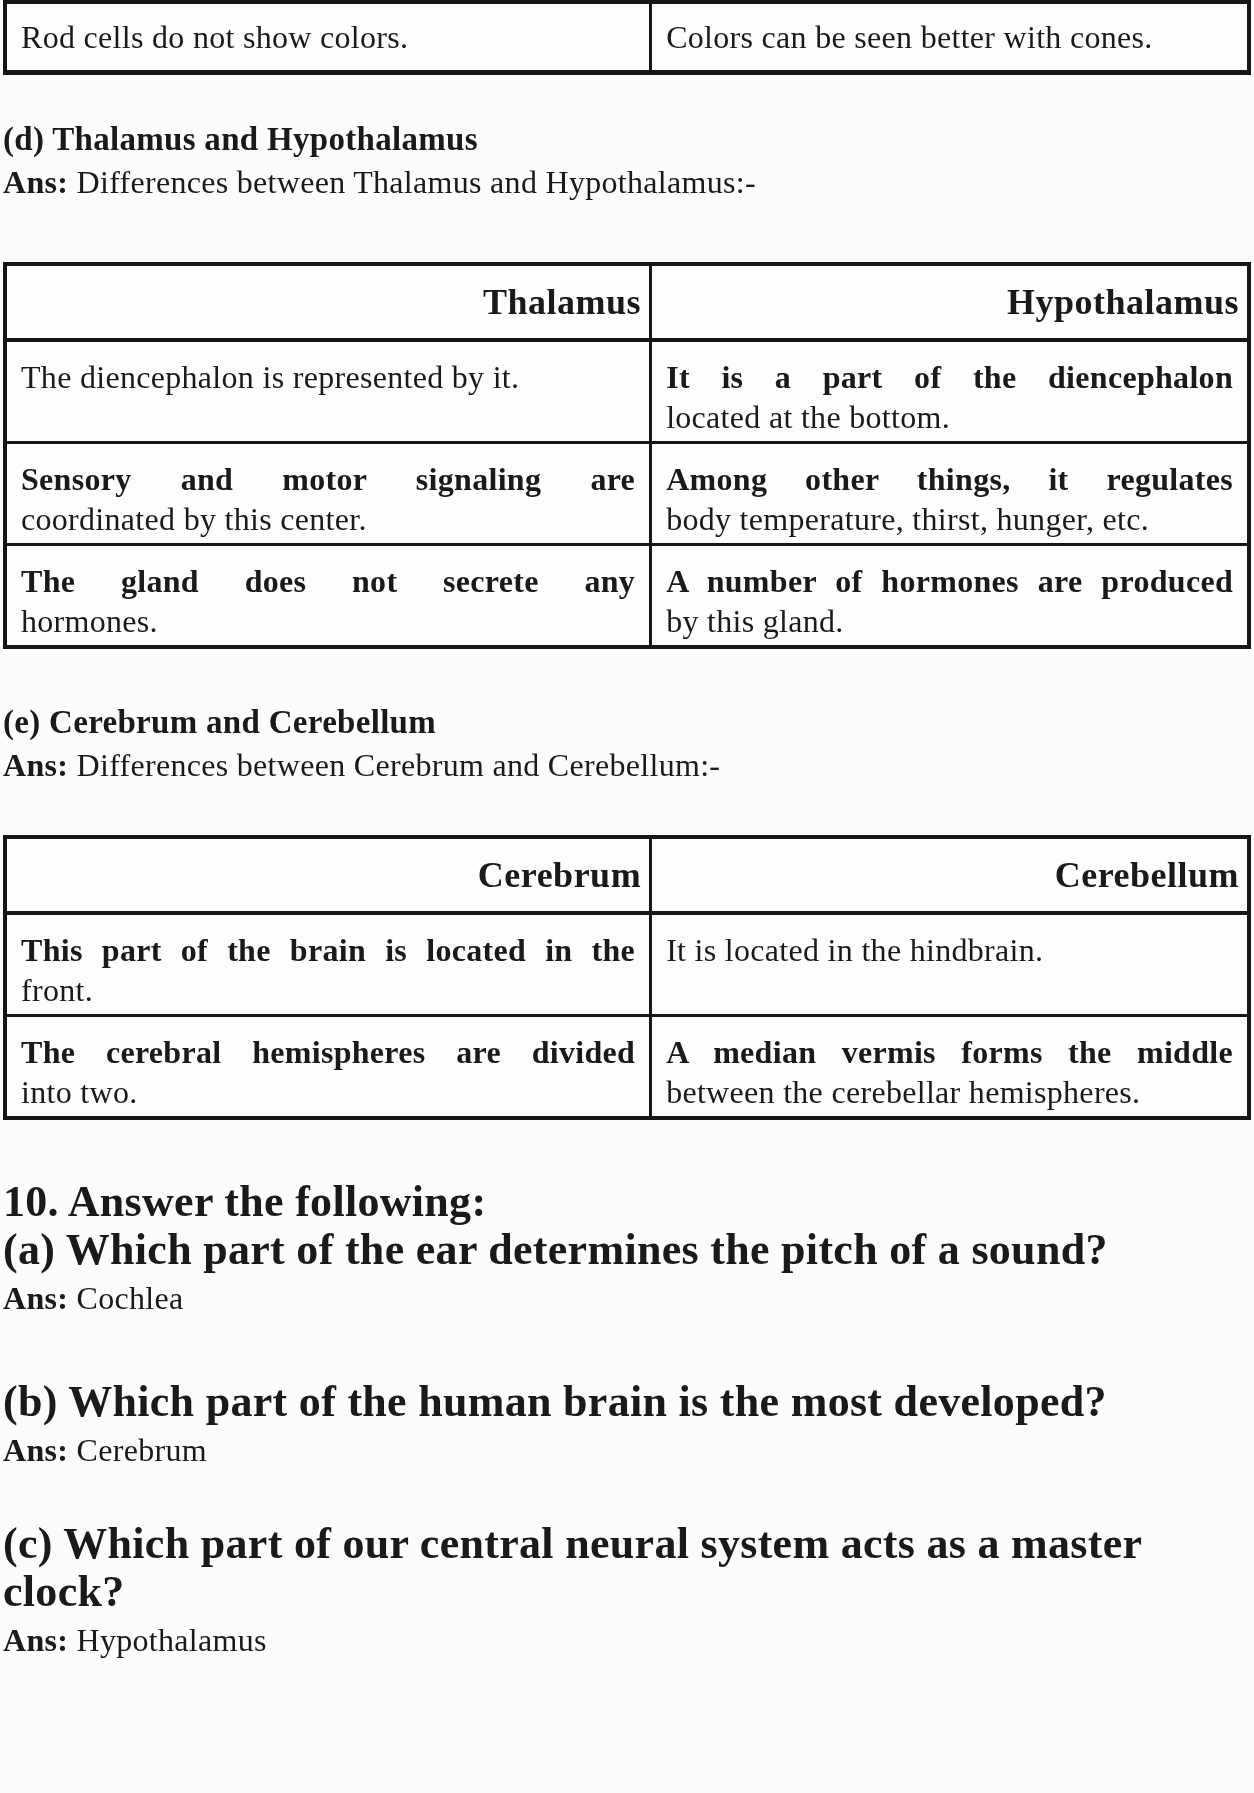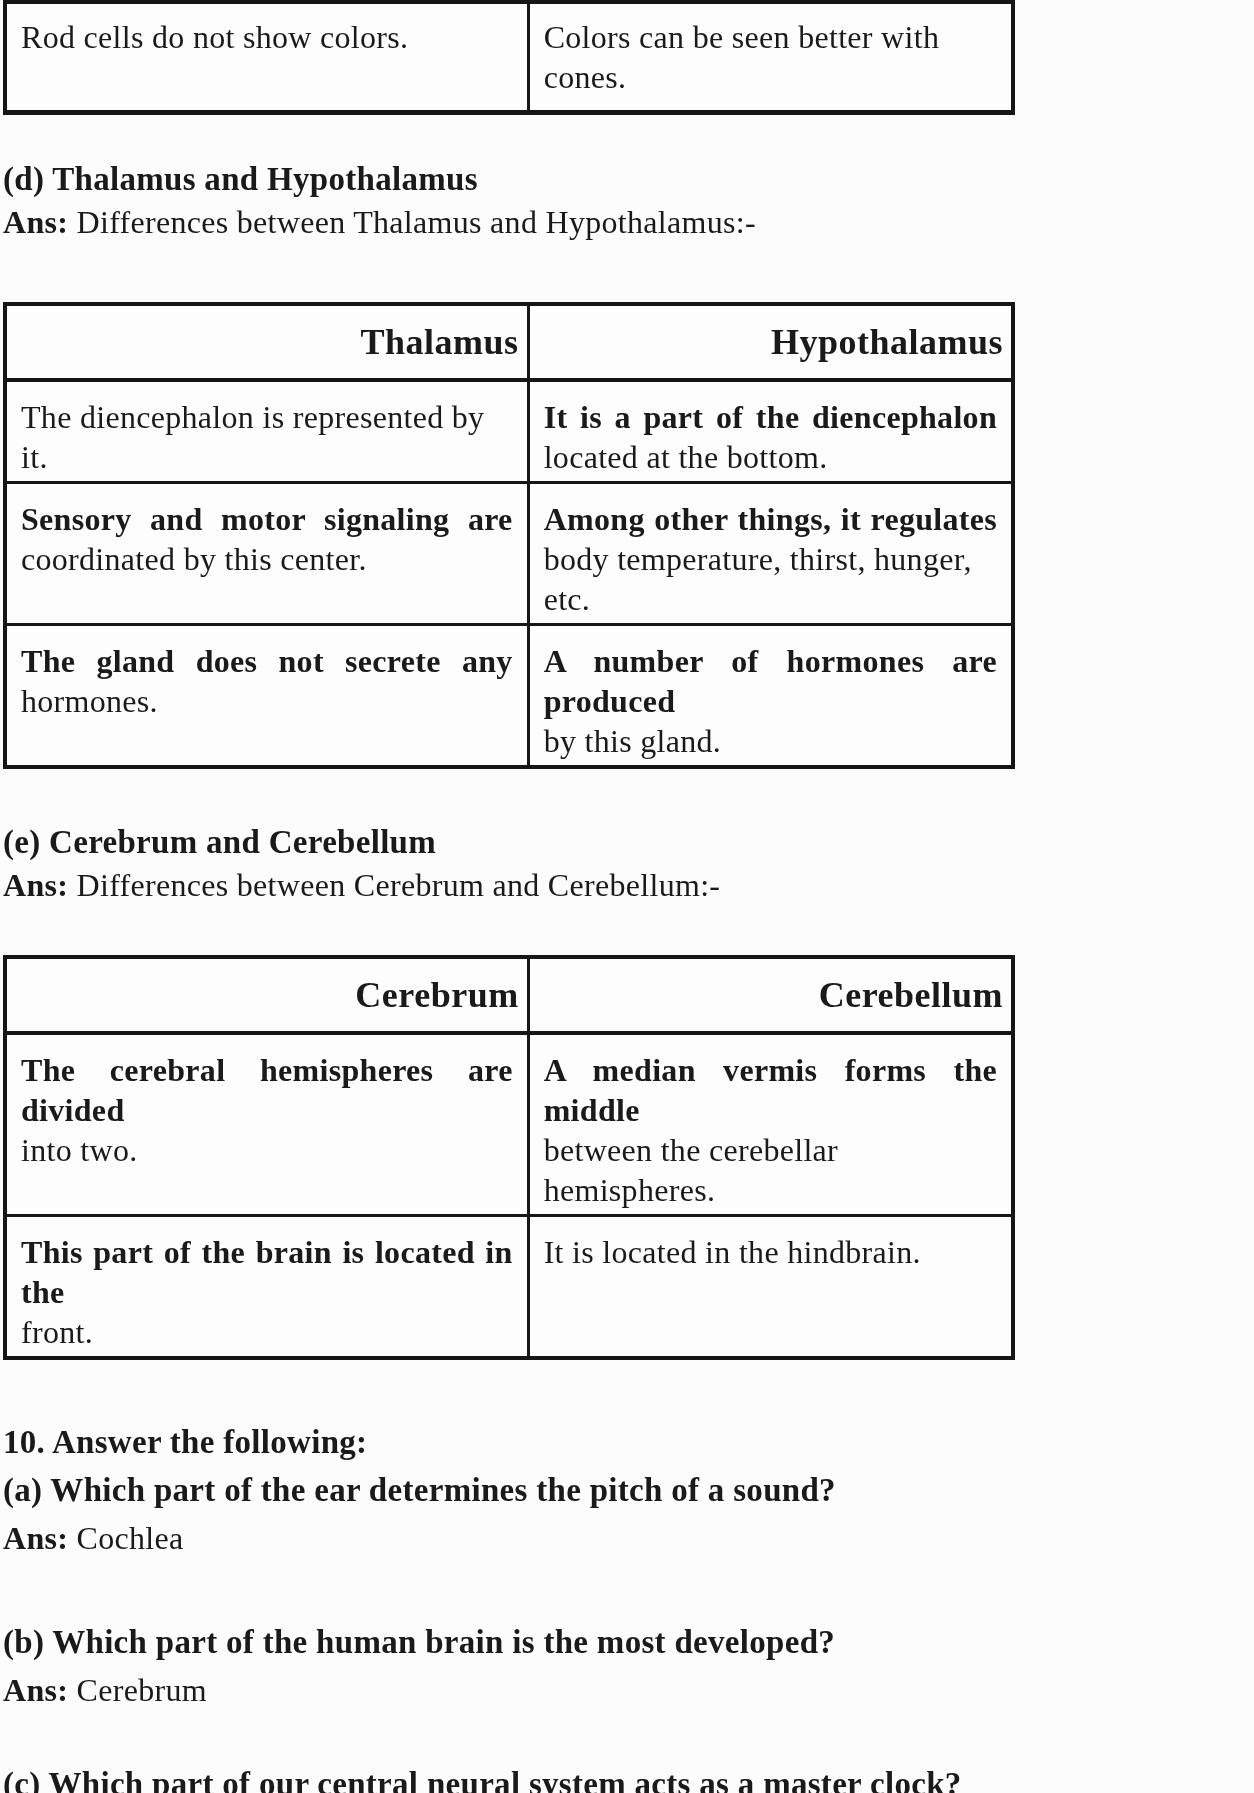--- a/index.html
+++ b/index.html
@@ -8,21 +8,21 @@
     width: 1254px; height: 1793px;
     background: #fcfcfc;
     color: #1a1a1a;
     font-family: "Liberation Serif", "DejaVu Serif", serif;
     overflow: hidden;
   }
   .page { padding-left: 3px; }
 
   table.tbl {
     border-collapse: collapse;
-    width: 1012px;
+    width: 1248px;
     table-layout: fixed;
     border: 4px solid #161616;
     background: #fdfdfd;
   }
   table.tbl col.c1 { width: 51.9%; }
   table.tbl col.c2 { width: 48.1%; }
   table.tbl td {
     border: 3px solid #161616;
     font-size: 32px;
     line-height: 40px;
@@ -65,21 +65,21 @@
   .ans-line b, .a-line b { font-weight: bold; }
 
   #sec-d { margin-top: 43px; }
   #table-thalamus { margin-top: 58px; }
   #sec-e { margin-top: 52px; }
   #table-cerebrum { margin-top: 48px; }
 
   #q10 { margin-top: 58px; }
   .q-heading, .q-line {
     margin: 0;
-    font-size: 33px;
+    font-size: 44px;
     line-height: 48px;
     font-weight: bold;
     letter-spacing: 0.3px;
   }
   .a-line {
     margin: 0;
     font-size: 32px;
     line-height: 48px;
     letter-spacing: 0.3px;
   }
@@ -169,34 +169,34 @@
       </colgroup>
     <thead>
       <tr>
         <th>Cerebrum</th>
         <th>Cerebellum</th>
       </tr>
     </thead>
     <tbody>
       <tr>
         <td>
+            <span class="jline">This part of the brain is located in the</span>
+            <span class="lline">front.</span>
+          </td>
+        <td>It is located in the hindbrain.</td>
+      </tr>
+      <tr>
+        <td>
             <span class="jline">The cerebral hemispheres are divided</span>
             <span class="lline">into two.</span>
           </td>
         <td>
             <span class="jline">A median vermis forms the middle</span>
             <span class="lline">between the cerebellar hemispheres.</span>
           </td>
-      </tr>
-      <tr>
-        <td>
-            <span class="jline">This part of the brain is located in the</span>
-            <span class="lline">front.</span>
-          </td>
-        <td>It is located in the hindbrain.</td>
       </tr>
     </tbody>
   </table>
 
   <div class="sec" id="q10">
     <p class="q-heading">10. Answer the following:</p>
     <p class="q-line">(a) Which part of the ear determines the pitch of a sound?</p>
     <p class="a-line">
       <b>Ans:</b>
       <span>Cochlea</span>

